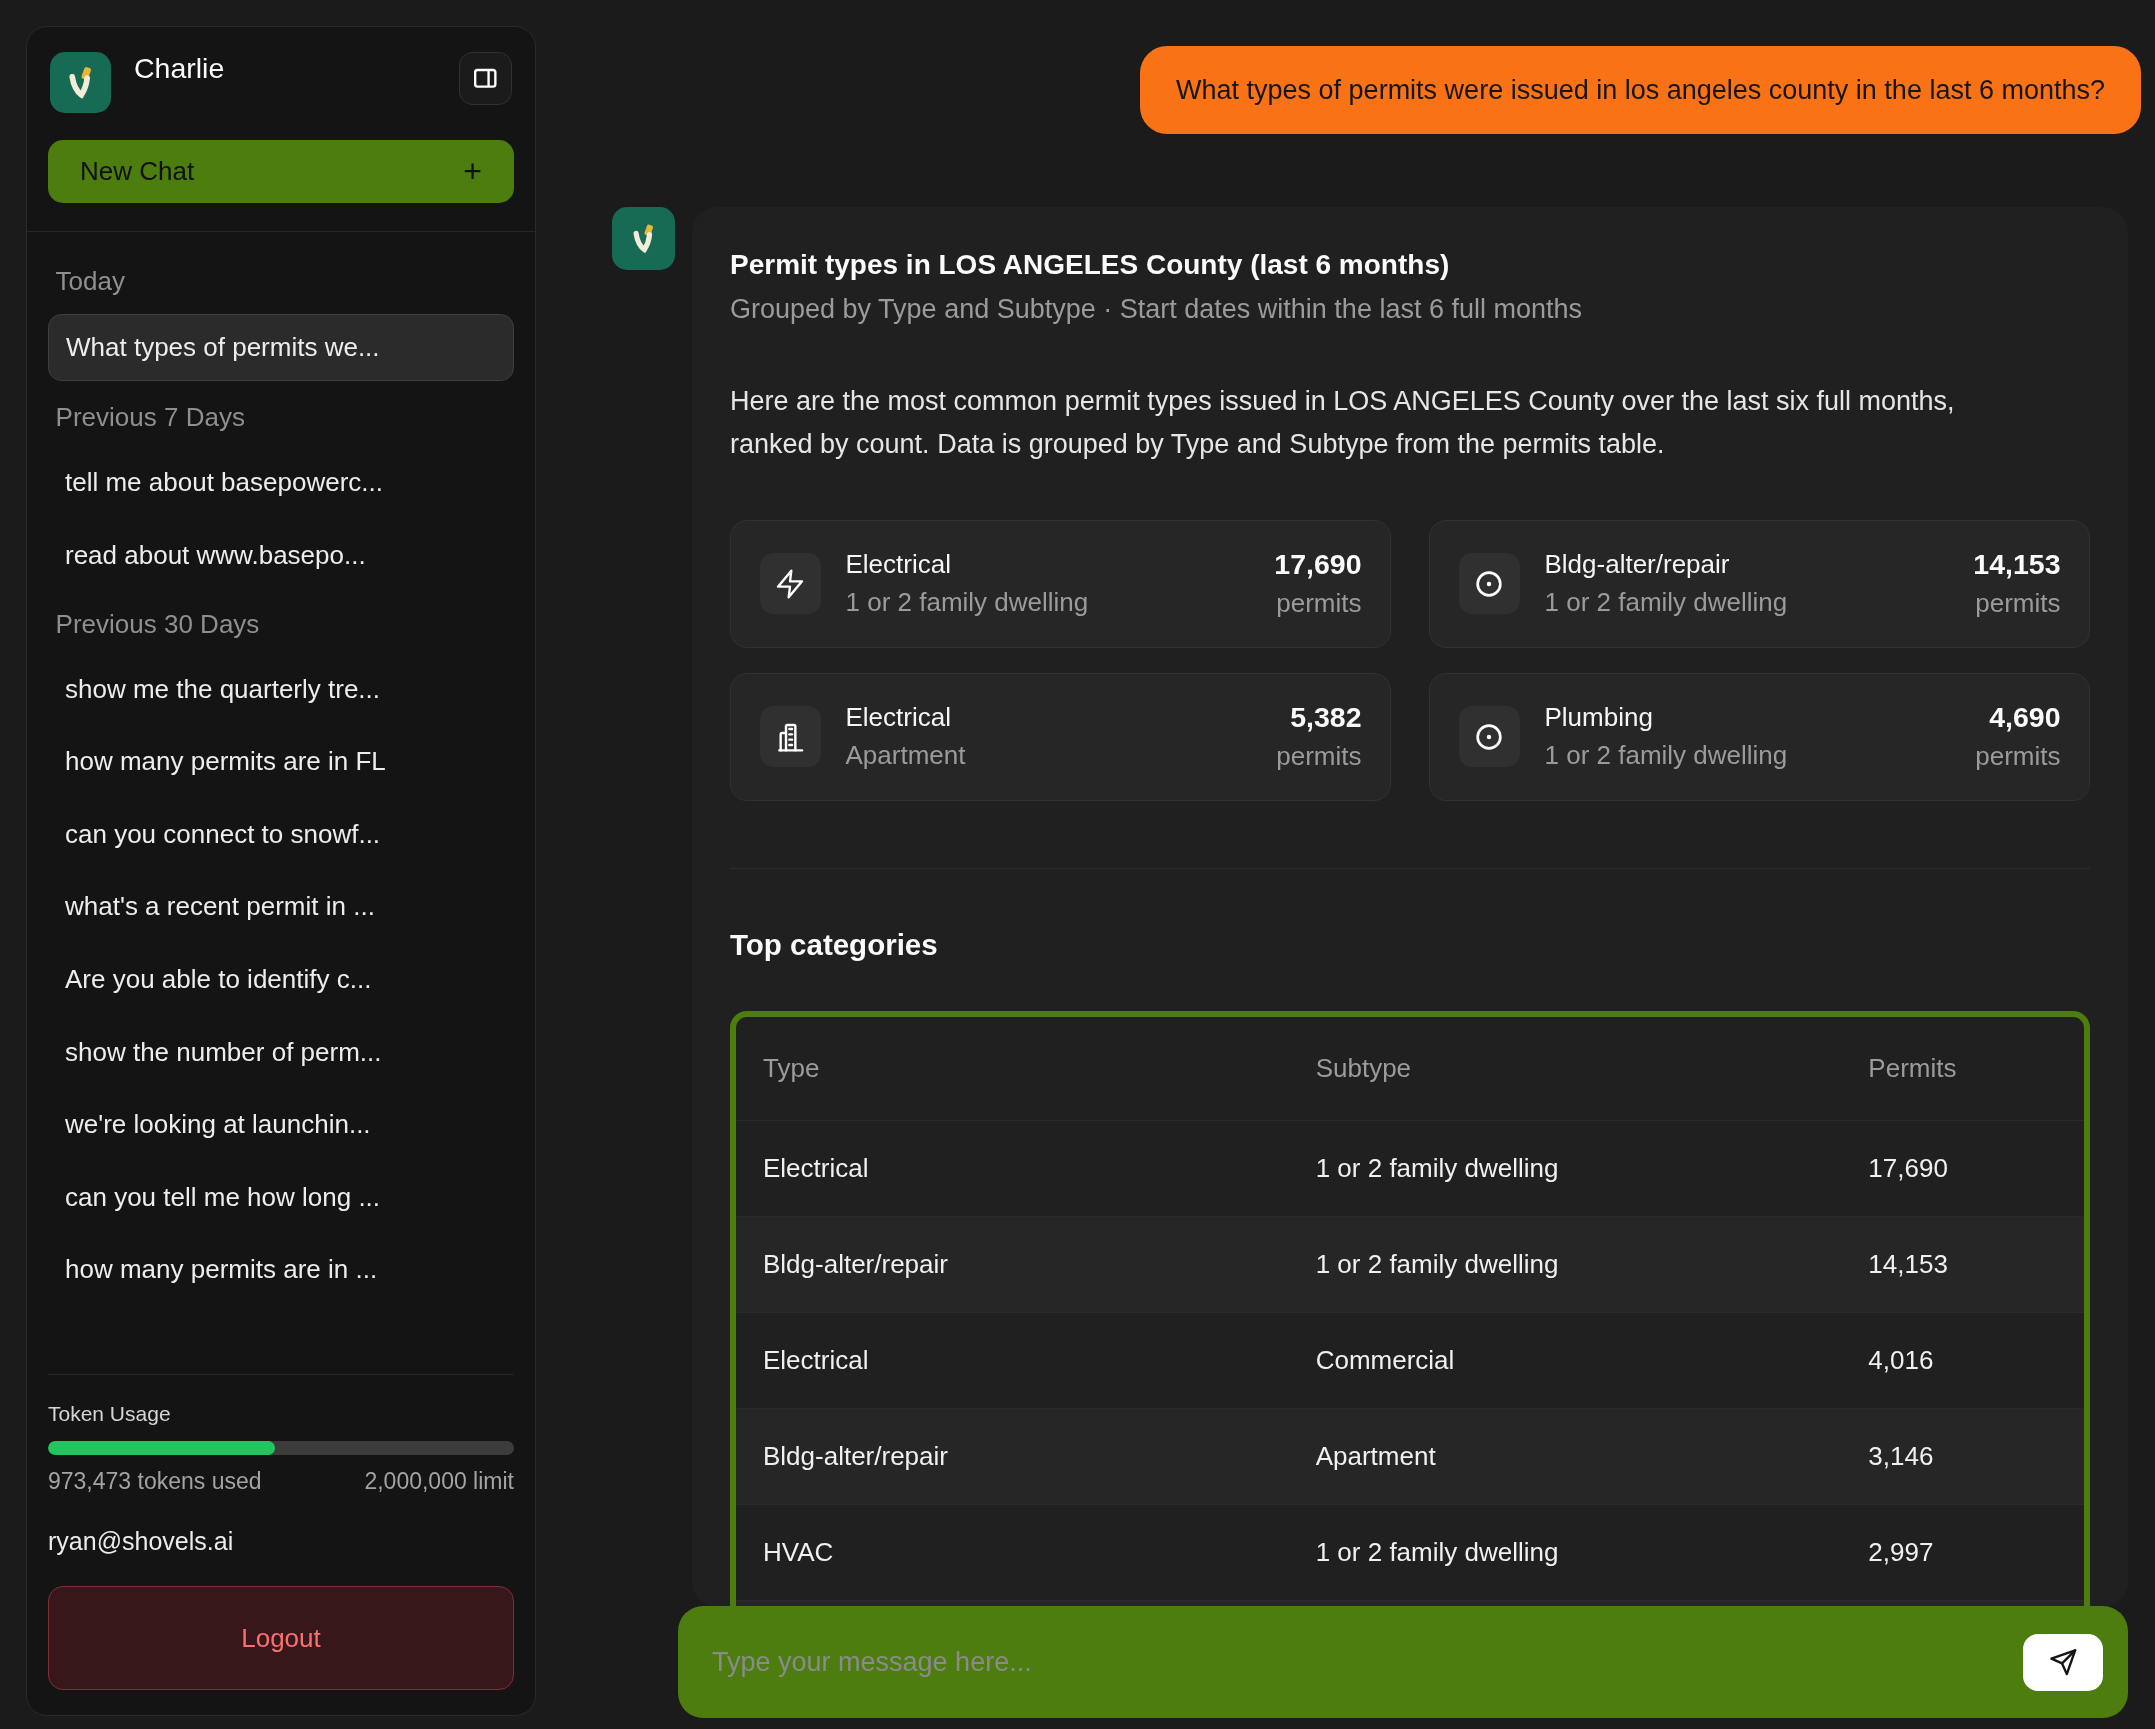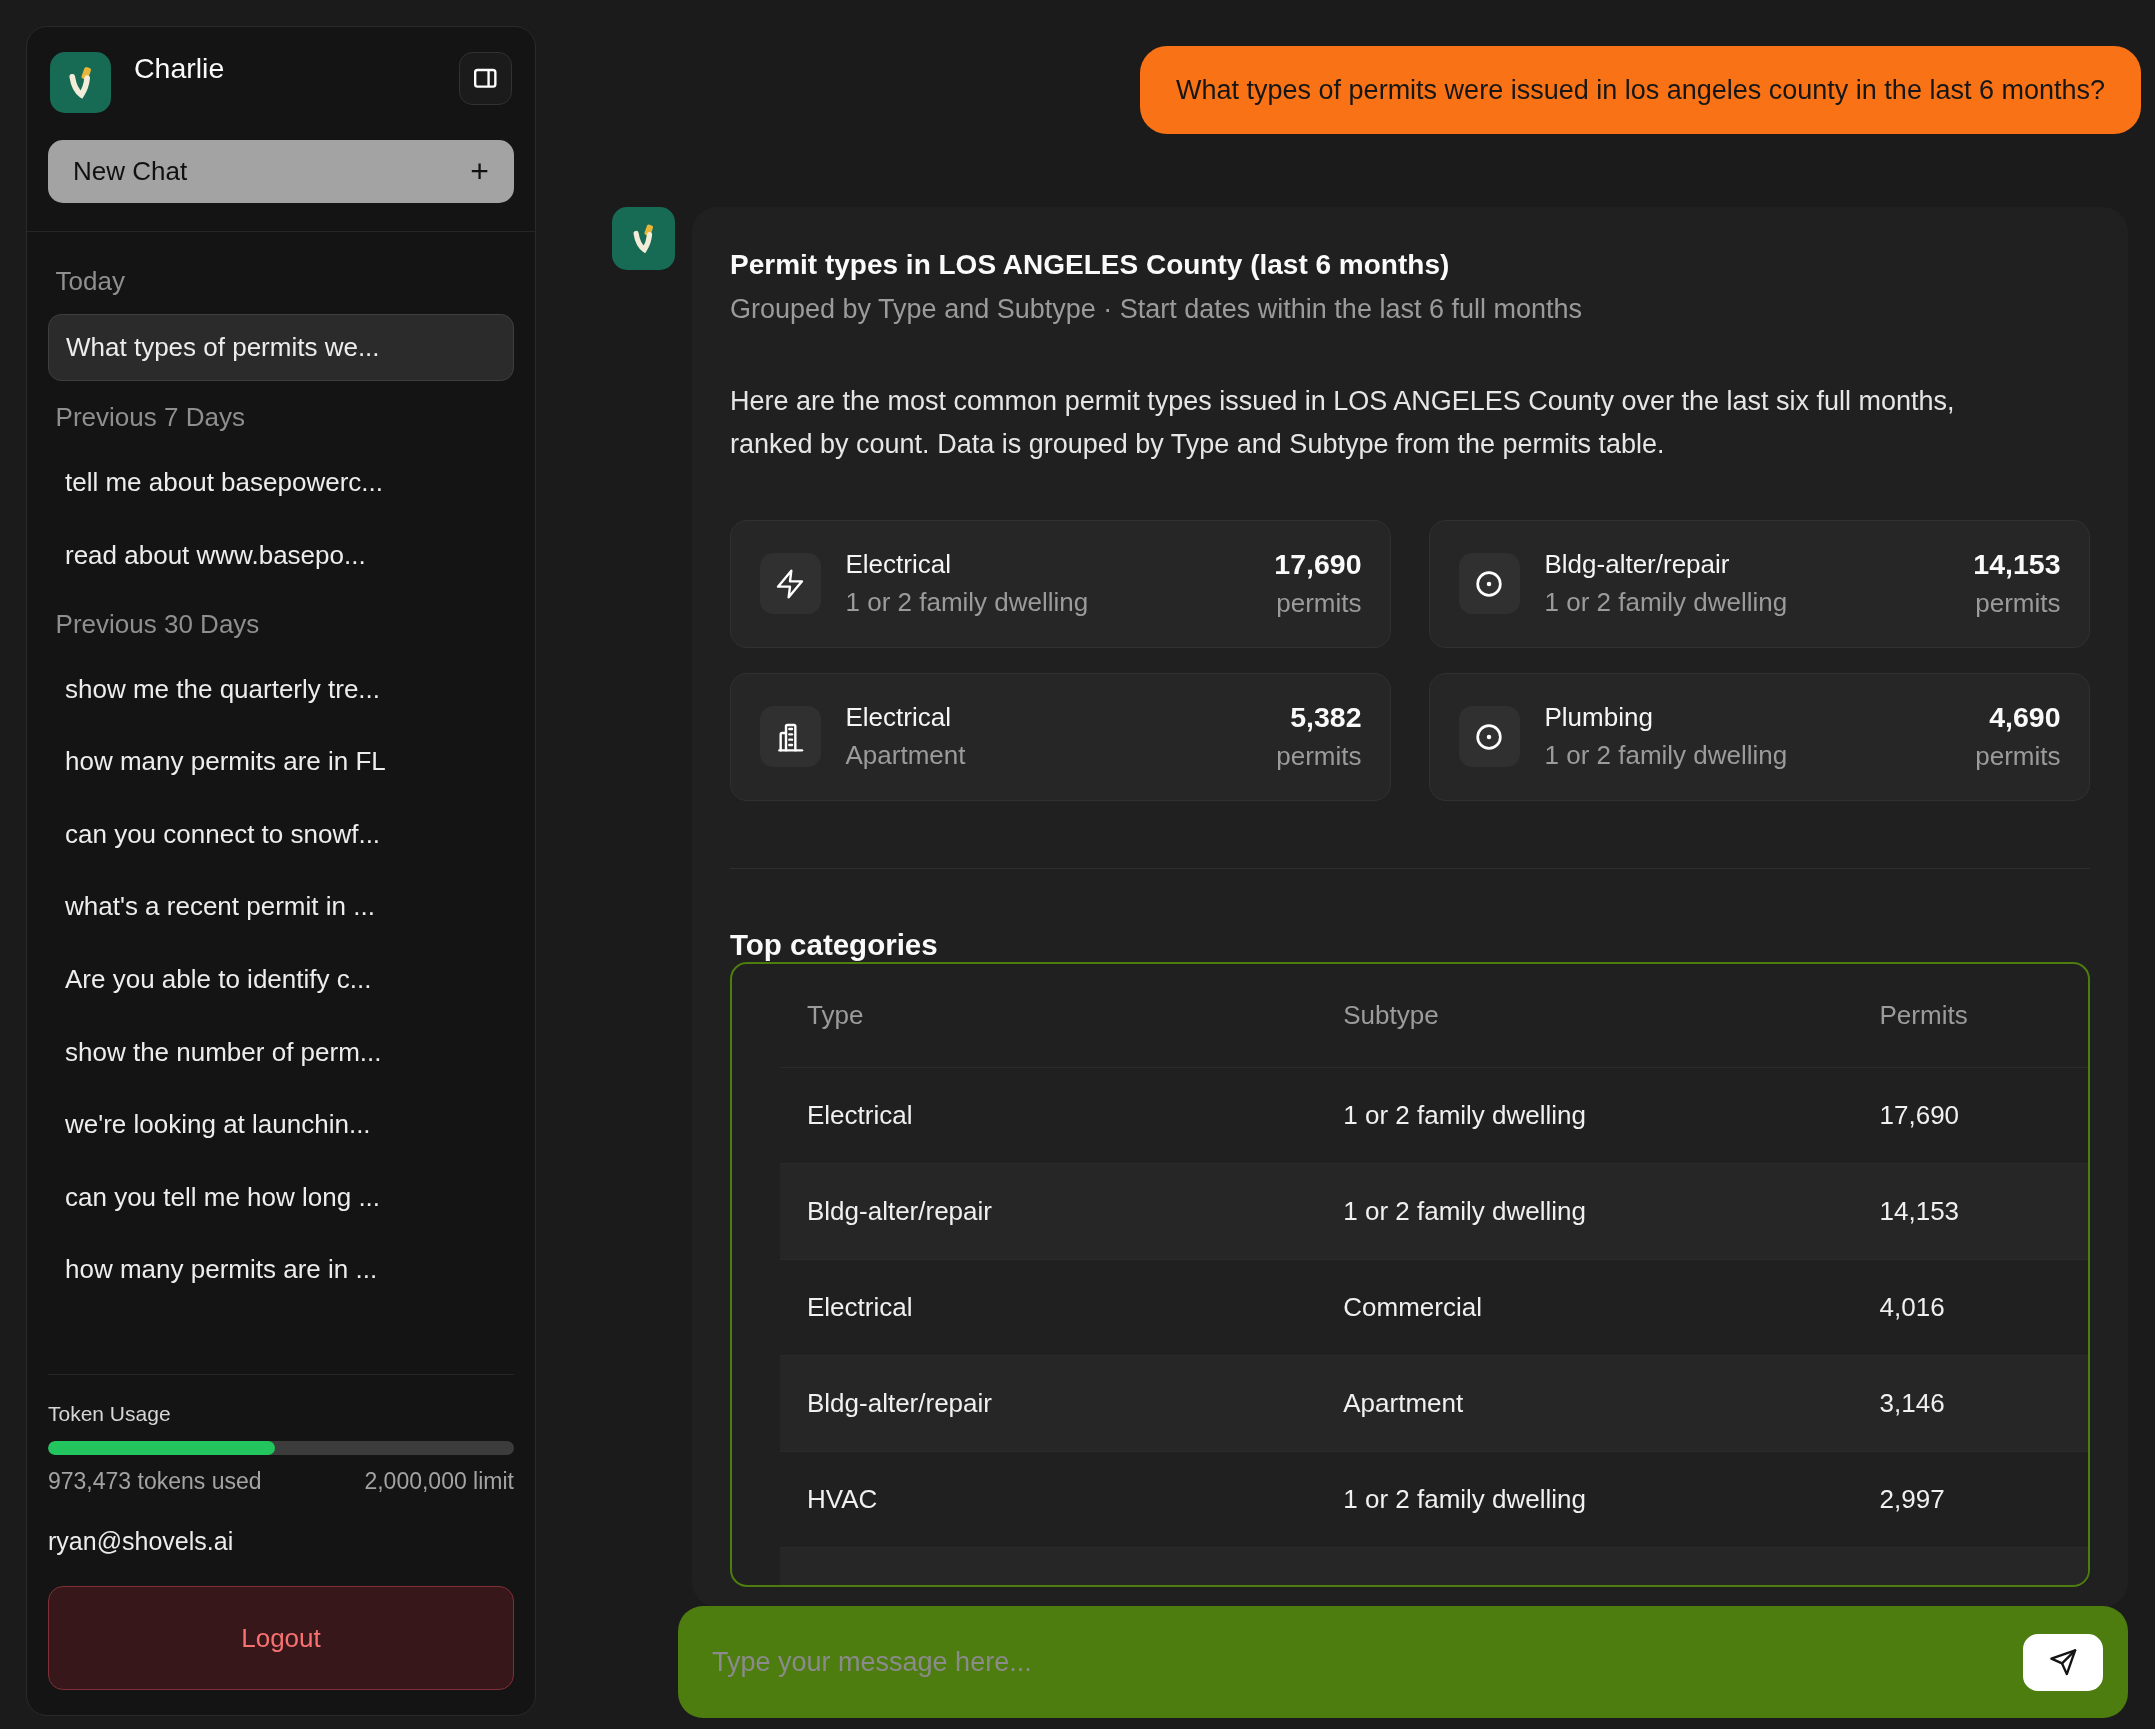--- a/index.html
+++ b/index.html
@@ -24,23 +24,23 @@
     width:61px; height:61px; border-radius:15px; background:#176a54;
     display:flex; align-items:center; justify-content:center; flex:none;
   }
   .sb-appname { margin-left:23px; font-size:28.5px; font-weight:500; color:#fafafa; flex:1; }
   .sb-toggle {
     width:53px; height:53px; border-radius:13.3px; background:#1b1b1b;
     border:1px solid #323232; display:flex; align-items:center; justify-content:center;
     cursor:pointer;
   }
   .newchat-btn {
-    margin:17px 21px 0 21px; height:63px; background:#a3a3a3; color:#111111;
+    margin:17px 21px 0 21px; height:63px; background:#4d7c0f; color:#111111;
     border:none; border-radius:15px; font-size:26px; font-weight:500;
-    display:flex; align-items:center; padding:0 25px; cursor:pointer;
+    display:flex; align-items:center; padding:0 32px; cursor:pointer;
     font-family:inherit;
   }
   .newchat-btn .nc-label { flex:1; text-align:left; }
   .newchat-btn .nc-plus { font-size:32px; font-weight:400; line-height:1; }
   .sb-divider { height:1px; background:#262626; margin:28.5px 0 0 0; }
   .sb-list { flex:1; overflow:hidden; padding:21px 21px 0 21px; }
   .sb-section-label { font-size:26px; color:#8f8f8f; padding:13.3px 7.6px 17px 7.6px; }
   .sb-item {
     font-size:26px; color:#ededed; padding:17px 17px; border-radius:13.3px;
     white-space:nowrap; overflow:hidden; cursor:pointer; margin-bottom:7.6px;
@@ -96,21 +96,21 @@
   .stat-type { font-size:26px; color:#f5f5f5; }
   .stat-subtype { font-size:26px; color:#9b9b9b; margin-top:7.6px; }
   .stat-num { text-align:right; }
   .stat-value { font-size:28.5px; font-weight:700; color:#fafafa; }
   .stat-unit { font-size:26px; color:#9b9b9b; margin-top:7.6px; }
 
   .card-divider { height:1px; background:#2e2e2e; margin-top:67px; }
   .tc-heading { font-size:29.5px; font-weight:700; color:#fafafa; margin-top:59px; }
 
   .tc-table {
-    border:2px solid #4d7c0f; border-radius:17px; overflow:hidden;padding-left:48px;
+    margin-top:49px; border:6px solid #4d7c0f; border-radius:17px; overflow:hidden;
   }
   .tc-row {
     display:grid; grid-template-columns:41% 41% 18%;
     border-top:1px solid #2a2a2a;
   }
   .tc-row:first-child { border-top:none; }
   .tc-row > div { padding:32px 0 32px 27px; font-size:26px; }
   .tc-row.header > div { color:#9b9b9b; padding-top:36px; padding-bottom:36px; }
   .tc-row.stripe { background:#262626; }
   .tc-cell { color:#f0f0f0; }

